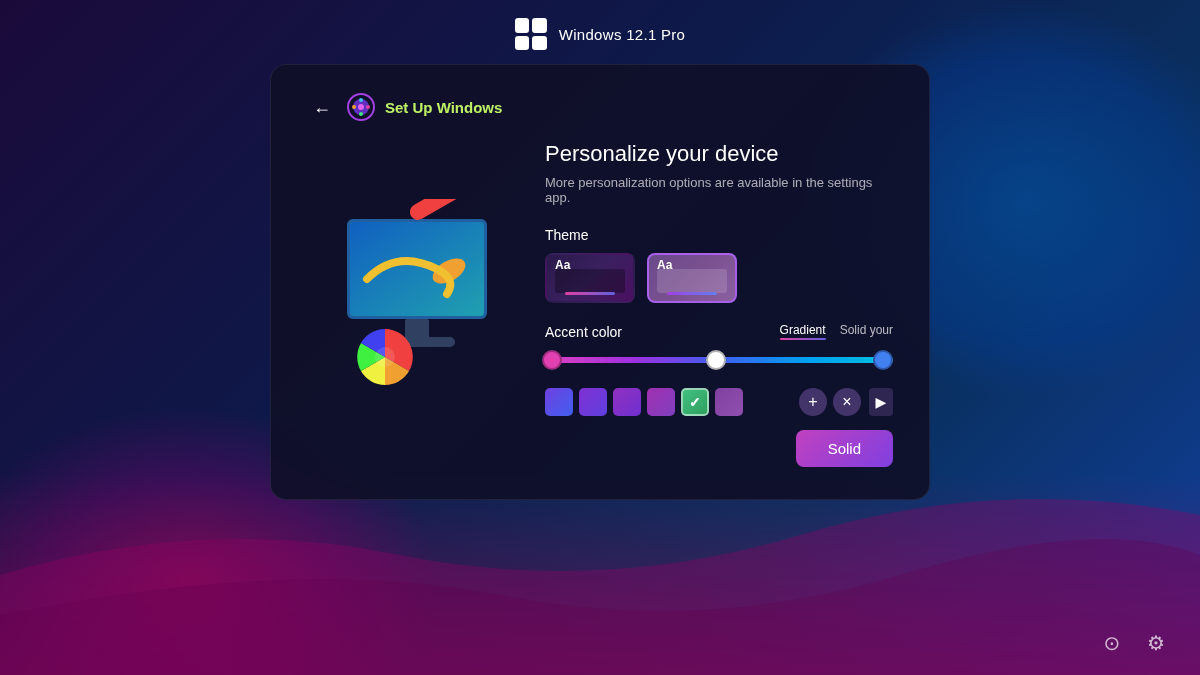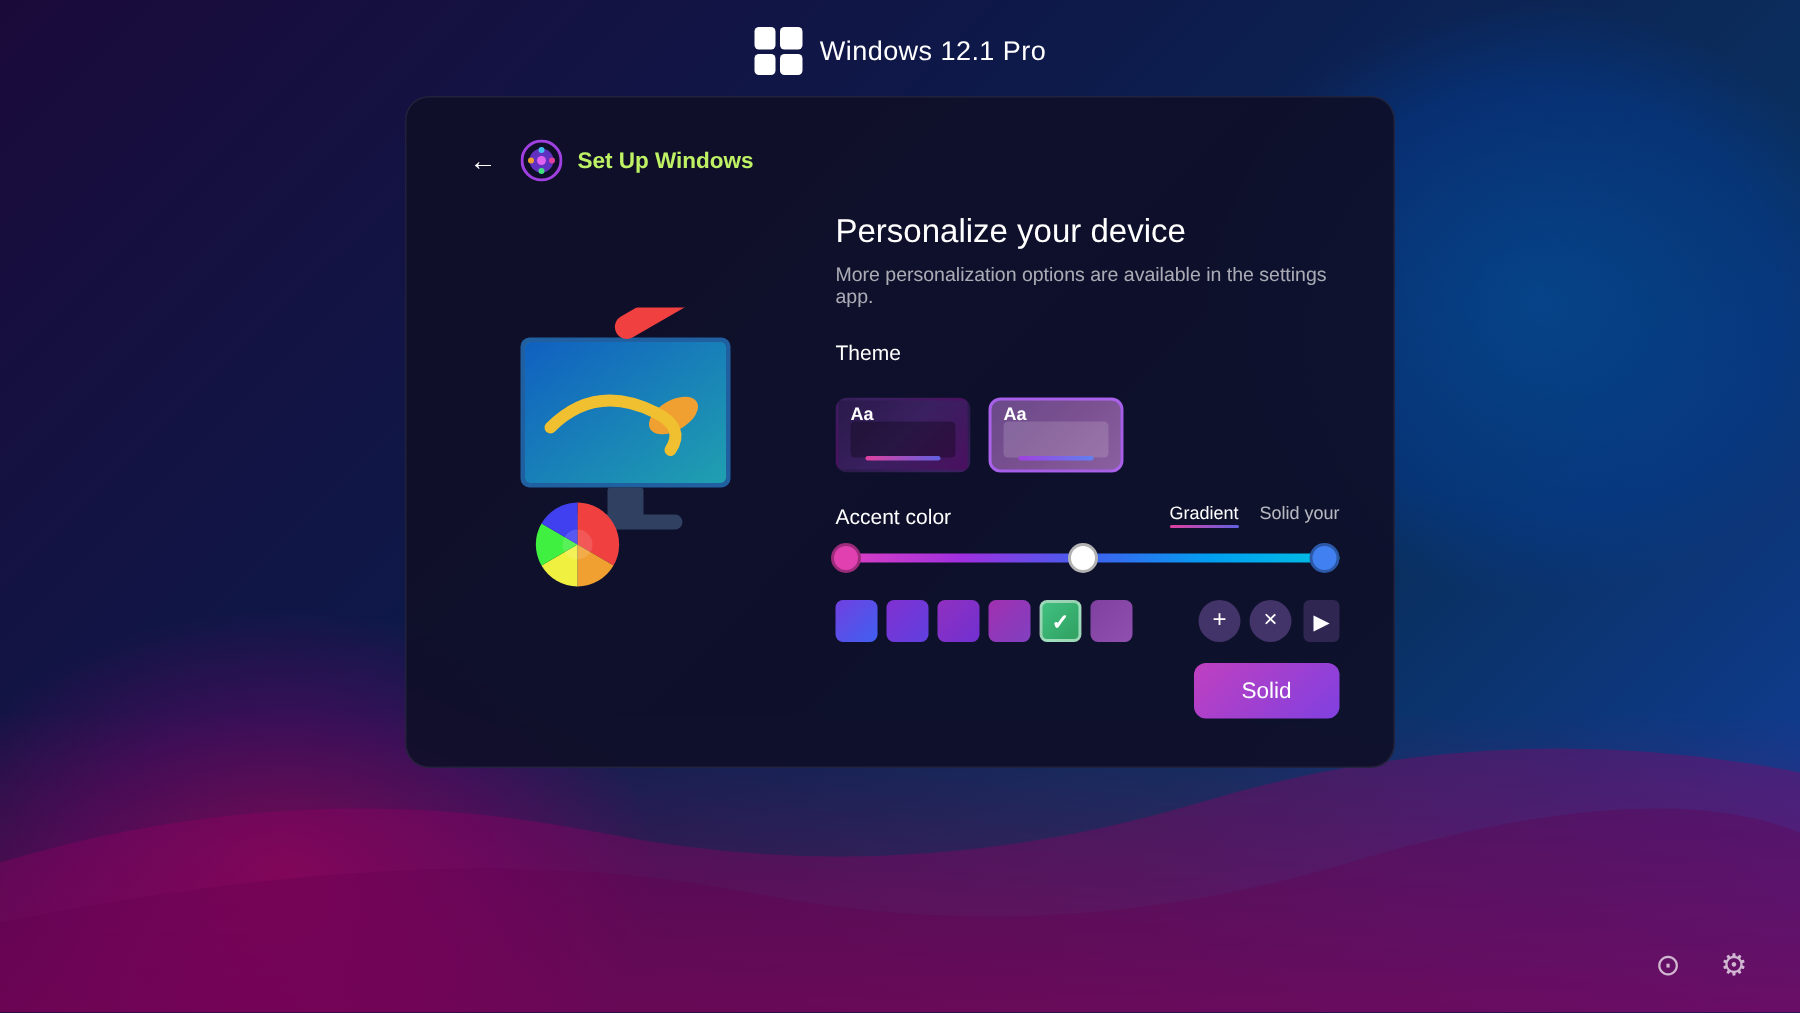--- a/index.html
+++ b/index.html
@@ -82,21 +82,21 @@
       gap: 3px;
     }
 
     .windows-logo-quad {
       background: white;
       border-radius: 3px;
     }
 
     .top-title {
       color: white;
-      font-size: 18px;
+      font-size: 15px;
       font-weight: 400;
       letter-spacing: 0.3px;
     }
 
     
     .card {
       position: relative;
       z-index: 10;
       margin: 0 auto;
       width: 660px;
@@ -132,21 +132,21 @@
 
     .card-header-title {
       color: #bef264;
       font-size: 15px;
       font-weight: 700;
     }
 
     
     .card-body {
       display: flex;
-      gap: 30px;
+      gap: 18px;
     }
 
     
     .illustration {
       flex-shrink: 0;
       width: 220px;
       display: flex;
       align-items: center;
       justify-content: center;
     }
@@ -165,21 +165,21 @@
 
     .page-subtitle {
       color: rgba(255,255,255,0.65);
       font-size: 13px;
       margin-bottom: 22px;
     }
 
     .section-label {
       color: white;
       font-size: 14px;
-      margin-bottom: 22px;
+      margin-bottom: 10px;
     }
 
     
     .theme-options {
       display: flex;
       gap: 12px;
       margin-bottom: 20px;
     }
 
     .theme-card {

